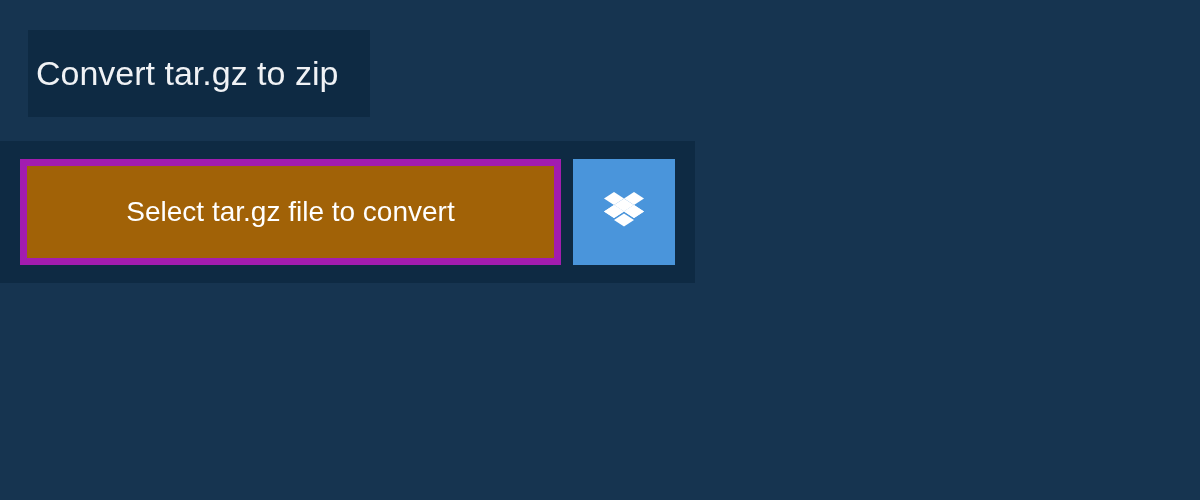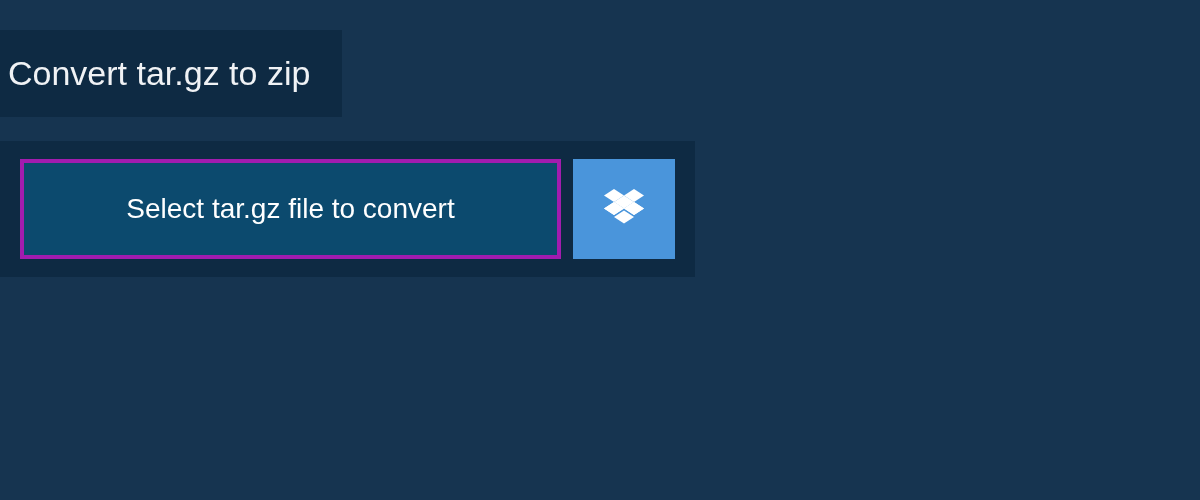--- a/index.html
+++ b/index.html
@@ -12,38 +12,39 @@
       height: 500px;
       background: #163450;
       font-family: -apple-system, BlinkMacSystemFont, "Segoe UI", Helvetica, Arial, sans-serif;
       overflow: hidden;
     }
     .header-tab {
       background: #0e2a43;
       display: inline-block;
       padding: 24px 32px 24px 8px;
       margin-top: 30px;
+      margin-left: 28px;
     }
     .header-title {
       color: #f0f2f5;
       font-size: 34px;
       font-weight: 300;
     }
     .button-panel {
       background: #0e2a43;
       padding: 18px 20px;
       margin-top: 24px;
       display: flex;
       gap: 12px;
       align-items: stretch;
       width: 695px;
     }
     .select-button {
-      background: #0c4a6e;
-      border: 4px solid #a21caf;
+      background: #a16207;
+      border: 7px solid #a21caf;
       color: #ffffff;
       font-size: 28px;
       font-weight: 300;
       padding: 30px 44px;
       display: flex;
       align-items: flex-start;
       justify-content: center;
       cursor: pointer;
       flex: 1;
     }

